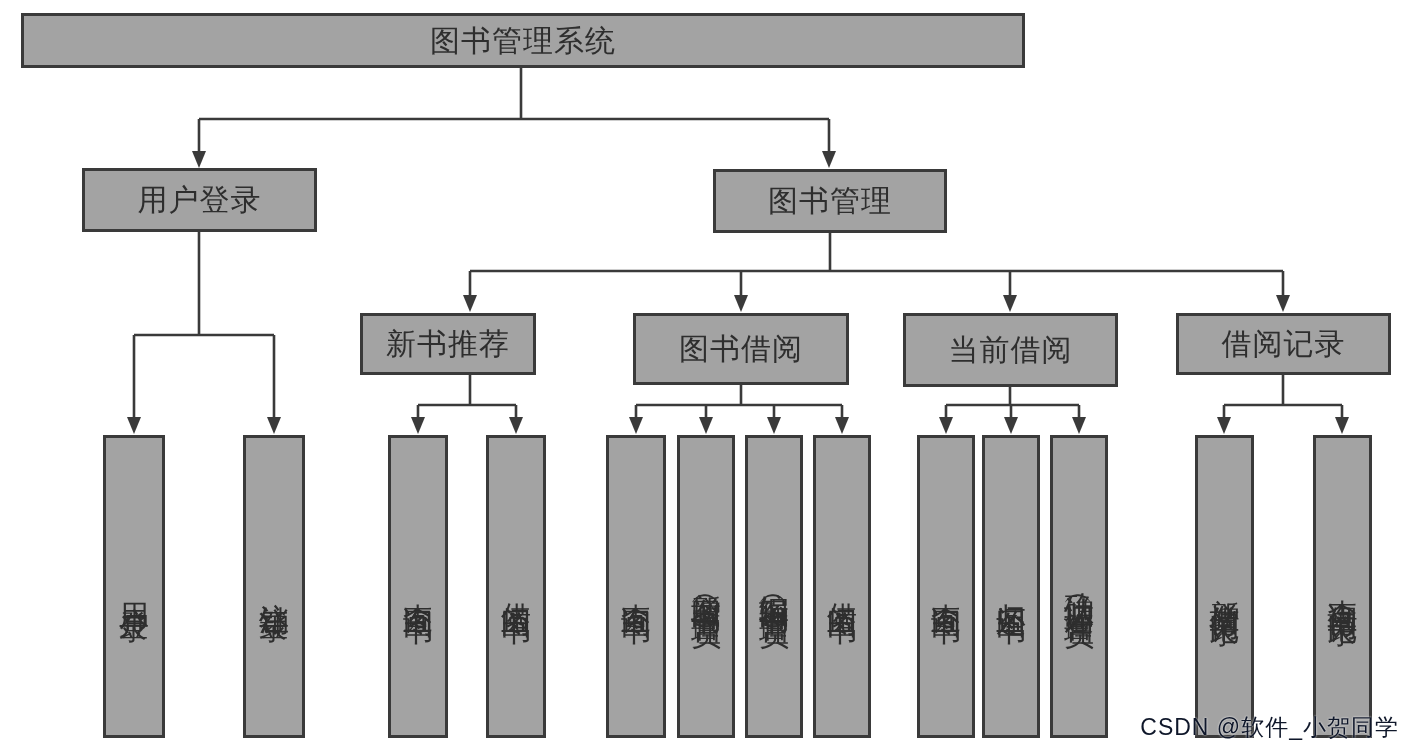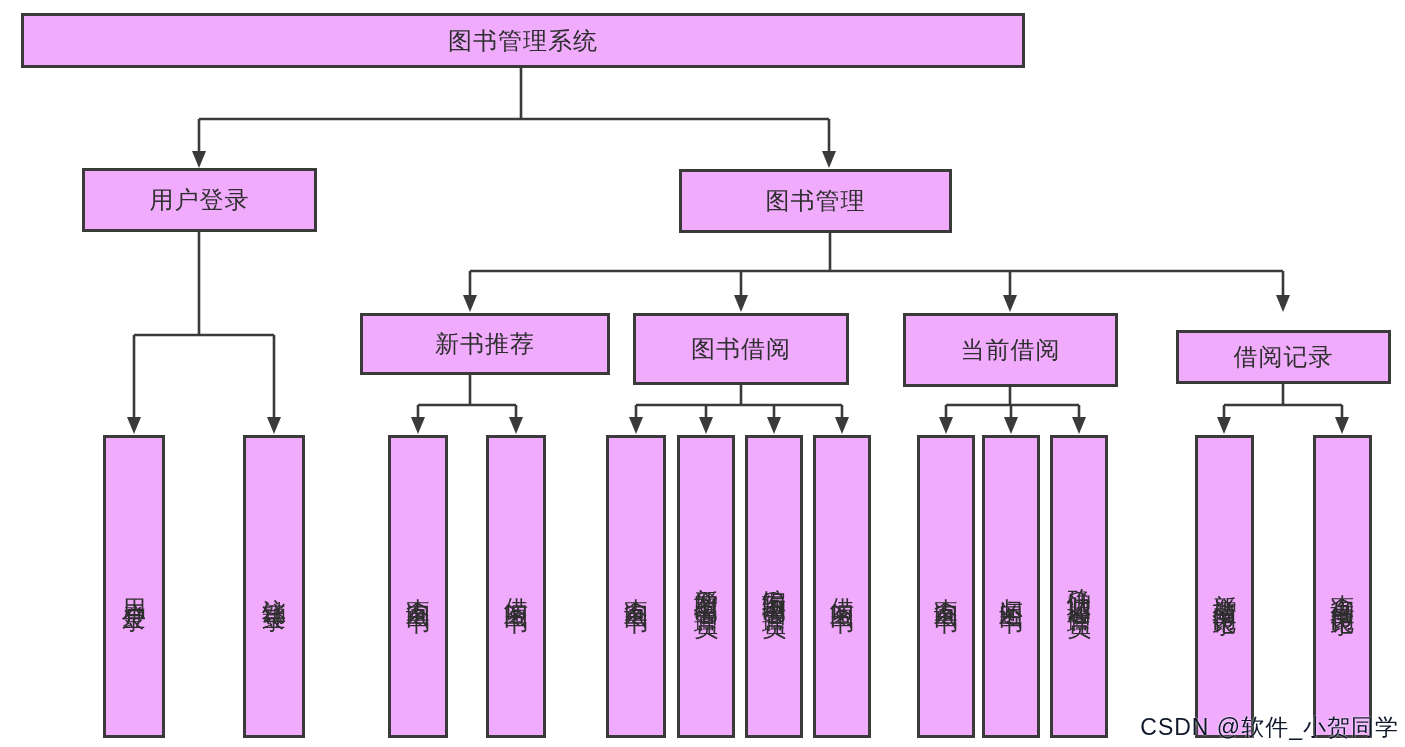--- a/index.html
+++ b/index.html
@@ -5,28 +5,28 @@
   html,body{margin:0;padding:0;background:#ffffff;}
   #canvas{
     position:relative;
     width:1405px;height:747px;
     background:#ffffff;
     font-family:"Liberation Sans", sans-serif;
     overflow:hidden;
   }
   .node{
     position:absolute;
-    background:#f0abfc;
+    background:#a3a3a3;
     border:3px solid #3a3a3a;
     box-sizing:border-box;
     display:flex;
     align-items:center;
     justify-content:center;
     color:#2e2e2e;
-    font-size:24px;
+    font-size:30px;
     line-height:1;
     z-index:2;
   }
   .node.h span{
     writing-mode:horizontal-tb;
     white-space:nowrap;
     letter-spacing:1px;
   }
   .node.v span{
     writing-mode:vertical-rl;
@@ -101,34 +101,34 @@
     </g>
   </svg>
 
   <div class="node h" style="left:21px;top:13px;width:1004px;height:55px">
     <span>图书管理系统</span>
   </div>
 
   <div class="node h" style="left:82px;top:168px;width:235px;height:64px">
     <span>用户登录</span>
   </div>
-  <div class="node h" style="left:679px;top:169px;width:273px;height:64px">
+  <div class="node h" style="left:713px;top:169px;width:234px;height:64px">
     <span>图书管理</span>
   </div>
 
-  <div class="node h" style="left:360px;top:313px;width:250px;height:62px">
+  <div class="node h" style="left:360px;top:313px;width:176px;height:62px">
     <span>新书推荐</span>
   </div>
   <div class="node h" style="left:633px;top:313px;width:216px;height:72px">
     <span>图书借阅</span>
   </div>
   <div class="node h" style="left:903px;top:313px;width:215px;height:74px">
     <span>当前借阅</span>
   </div>
-  <div class="node h" style="left:1176px;top:330px;width:215px;height:54px">
+  <div class="node h" style="left:1176px;top:313px;width:215px;height:62px">
     <span>借阅记录</span>
   </div>
 
   <div class="node v" style="left:103px;top:435px;width:62px;height:303px">
     <span>用户登录</span>
   </div>
   <div class="node v" style="left:243px;top:435px;width:62px;height:303px">
     <span>注销登录</span>
   </div>
 

